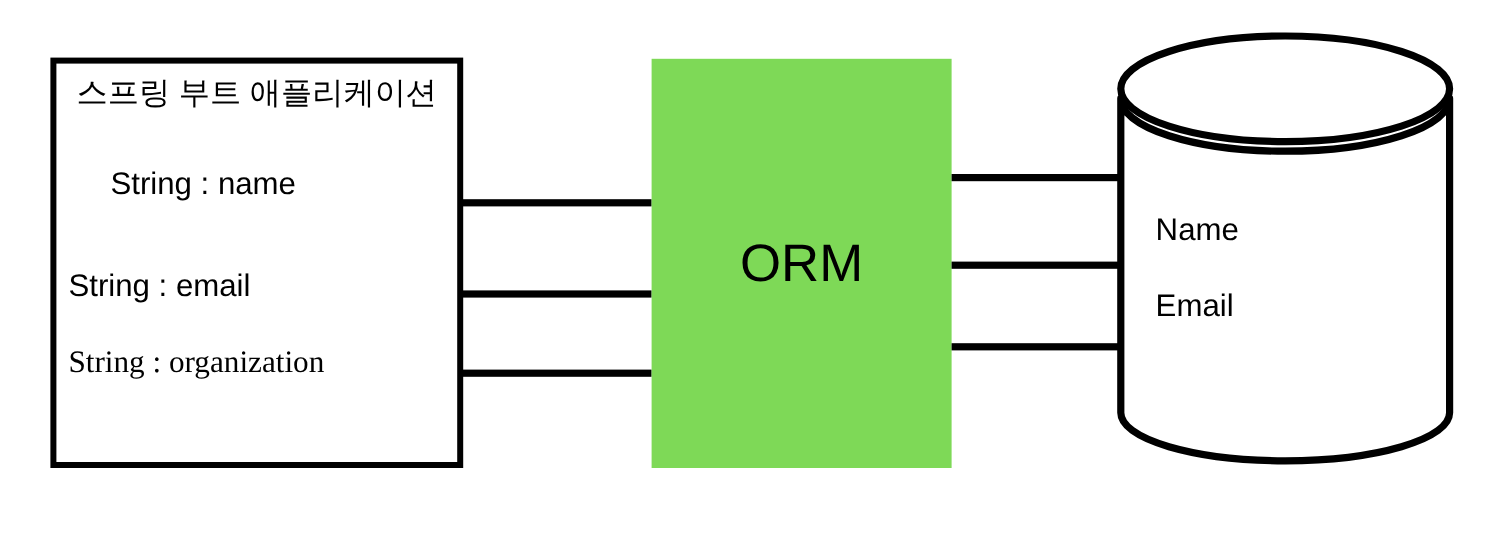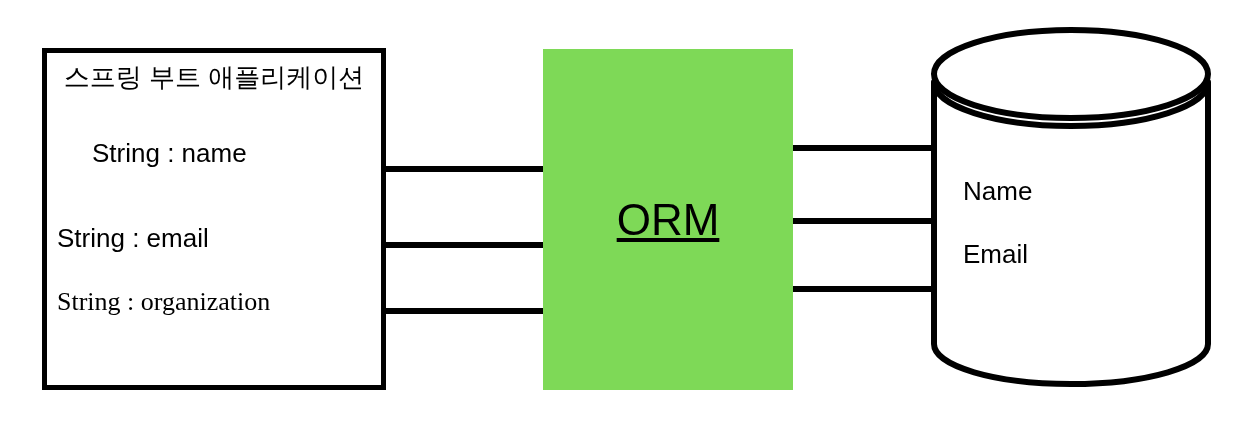--- a/index.html
+++ b/index.html
@@ -67,21 +67,20 @@
   .orm-box {
     position: absolute;
     left: 543px;
     top: 49px;
     width: 250px;
     height: 341px;
     background: #7ED957;
     display: flex;
     align-items: center;
     justify-content: center;
-    text-decoration: underline;
   }
   .orm-box .orm-label {
     font-size: 44px;
     line-height: 1;
     white-space: nowrap;
   }
   
   .db {
     position: absolute;
     left: 925px;

